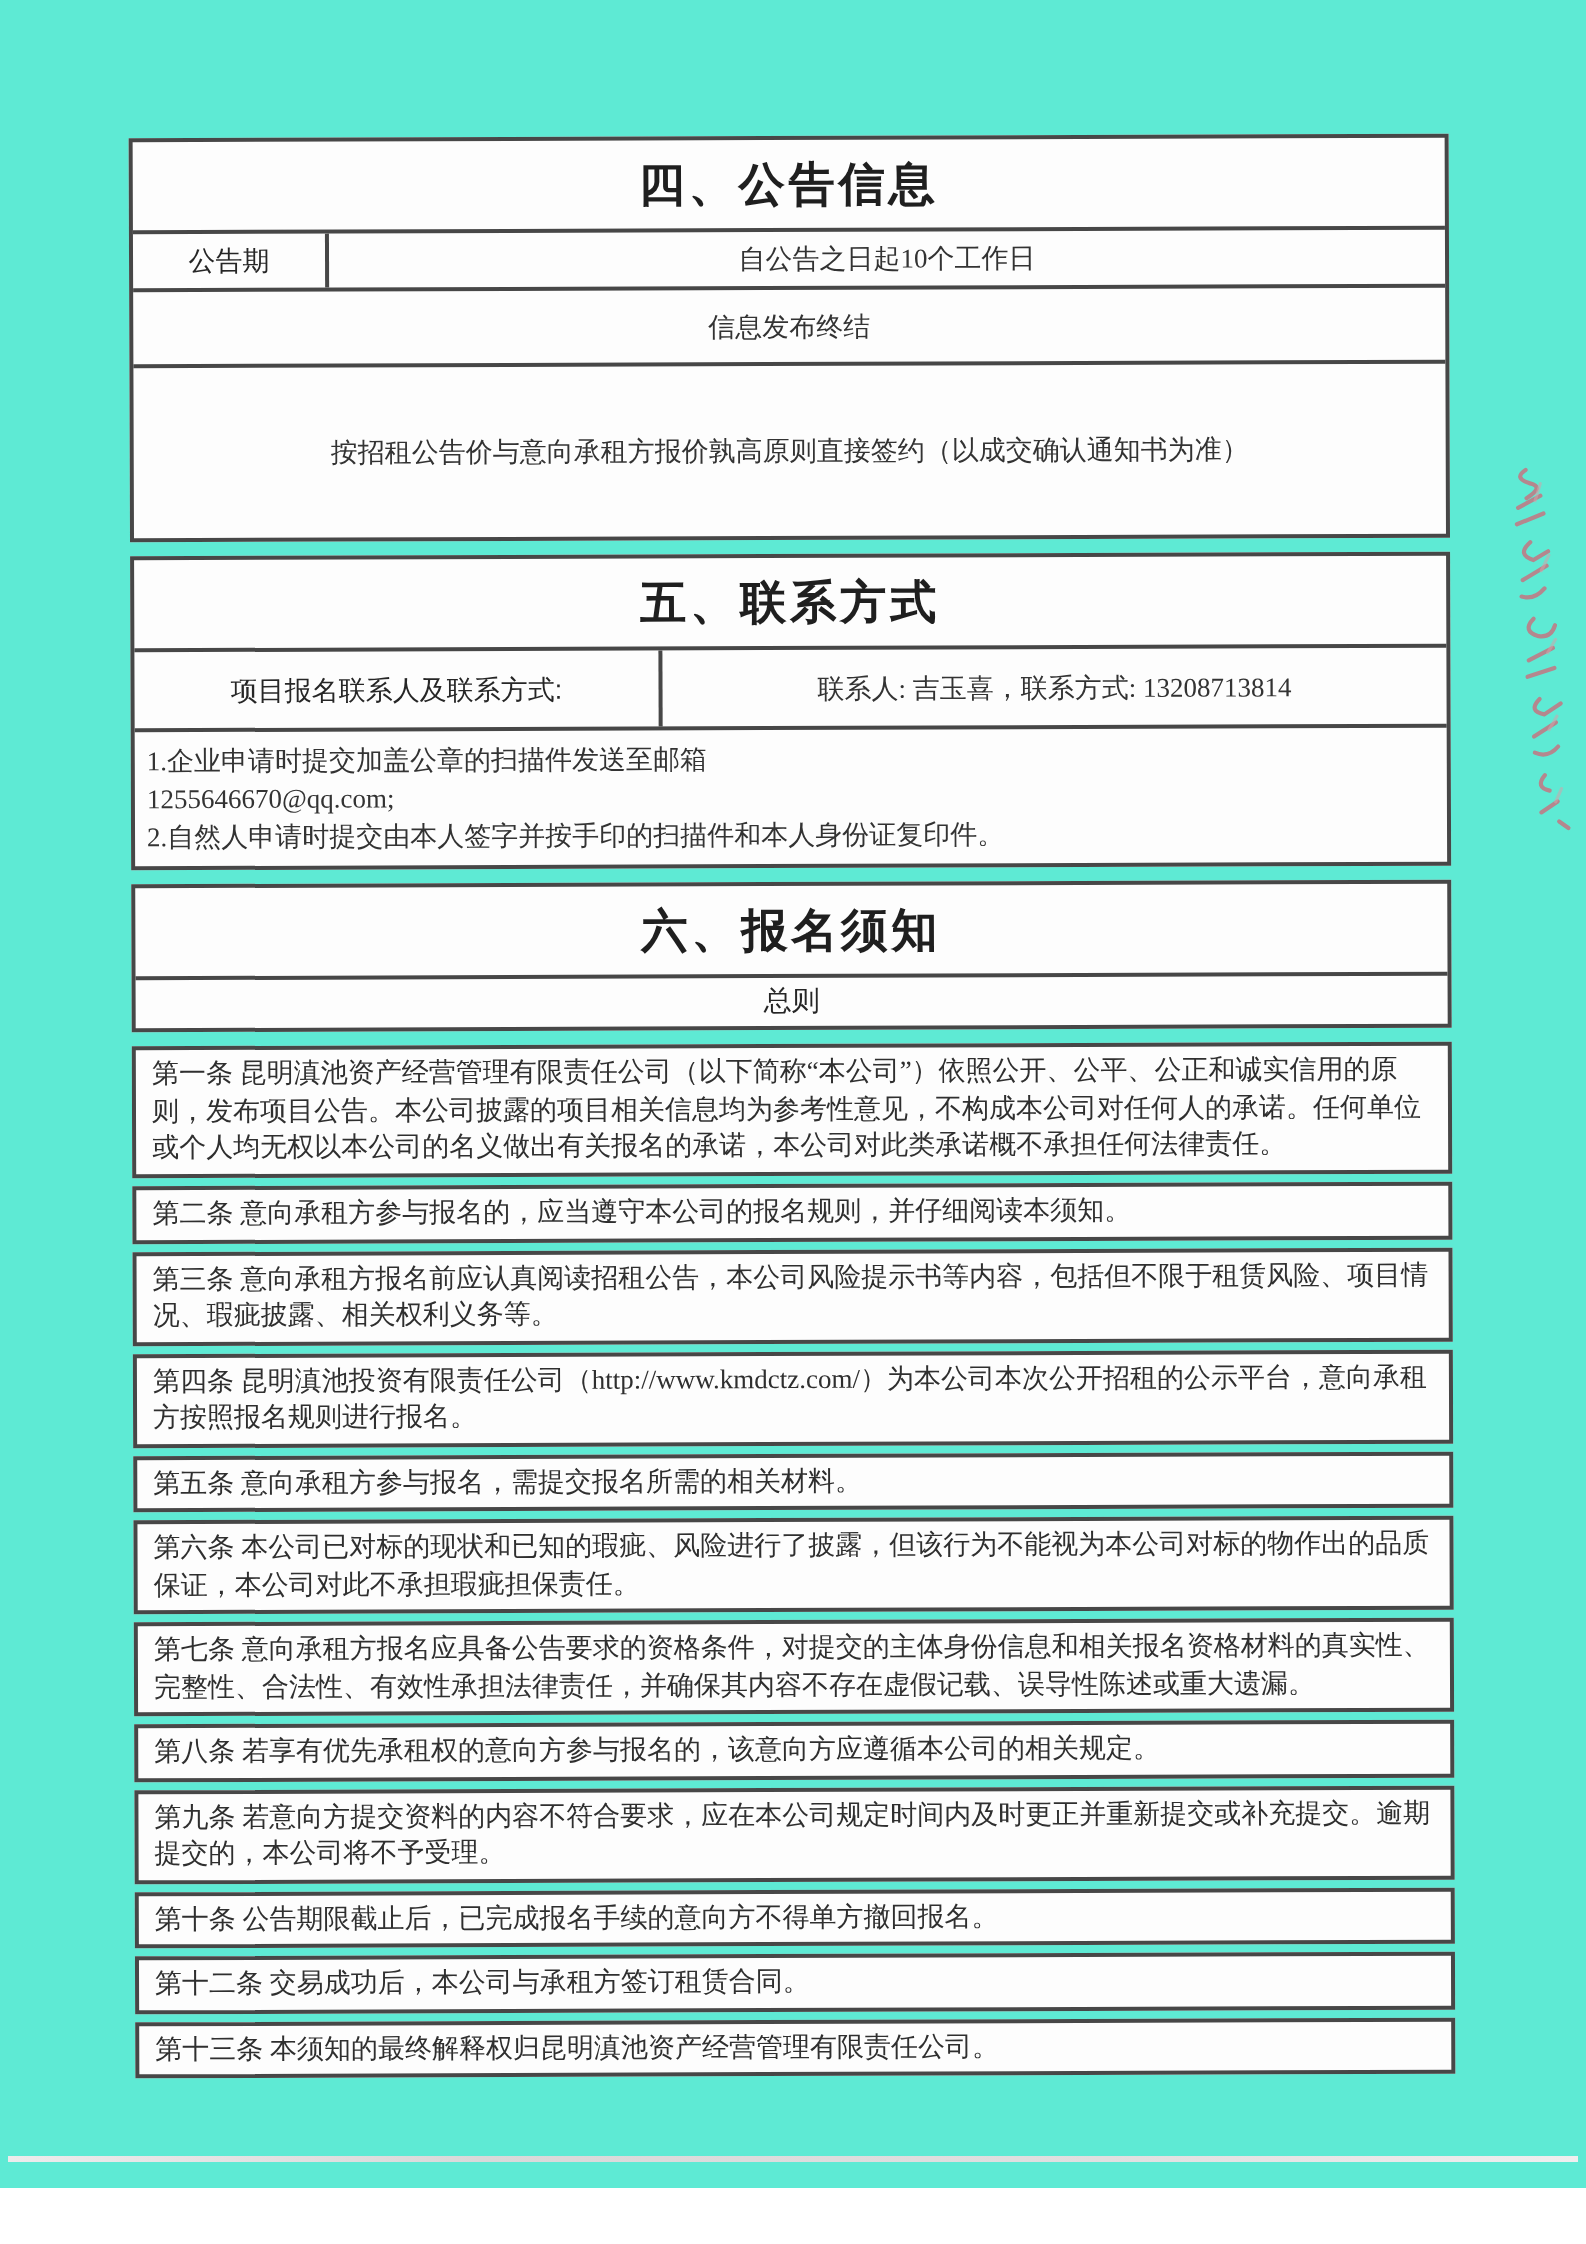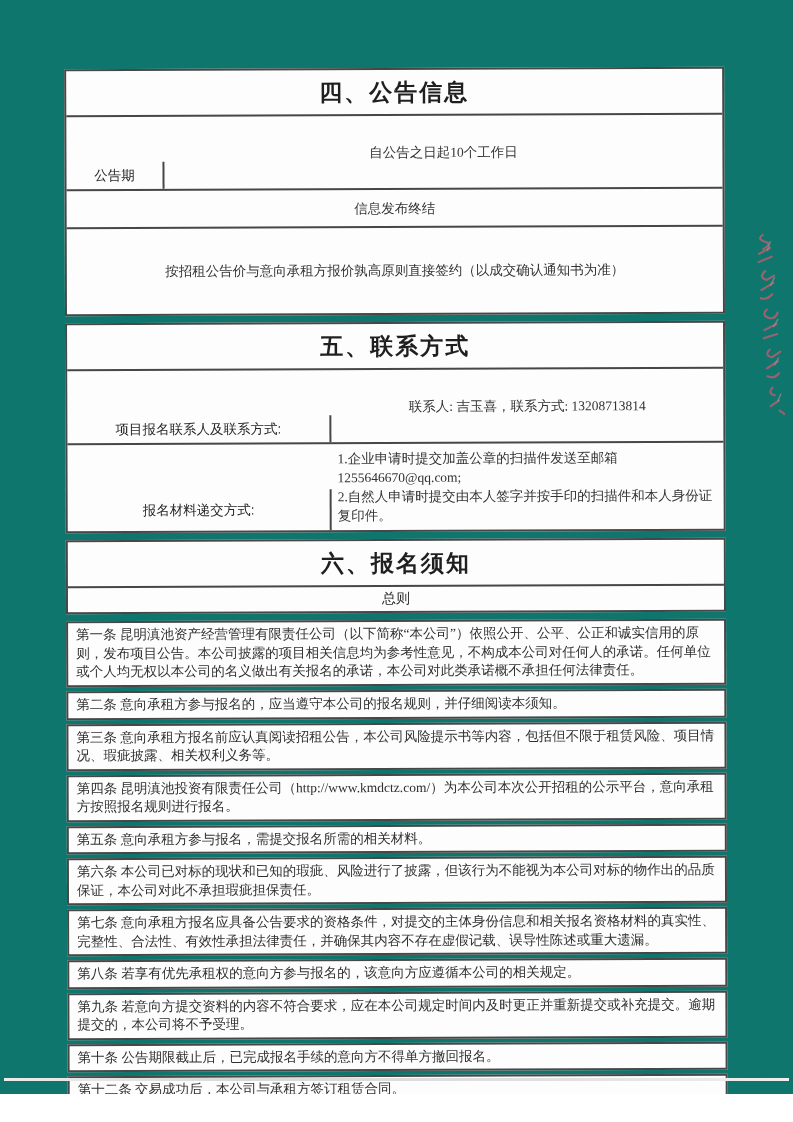--- a/index.html
+++ b/index.html
@@ -5,21 +5,21 @@
   html,body{margin:0;padding:0;}
   body{
     background:#ffffff;
     font-family:"Liberation Serif","DejaVu Serif",serif;
     color:#2d2d2d;
     -webkit-font-smoothing:antialiased;
   }
   .scan-page{
     position:relative;
     width:793px;height:1094px;
-    background:#0f766e;
+    background:#5eead4;
     overflow:hidden;
   }
   .doc{
     position:absolute;
     left:66px;top:68px;width:660px;
     transform:rotate(-0.2deg);
   }
   .sec{
     border:2px solid #474747;
     background:#fdfdfd;
@@ -44,21 +44,20 @@
   .trow:last-child{border-bottom:none;}
   .cell-label{
     border-right:2px solid #474747;
     display:flex;align-items:center;justify-content:center;
     text-align:center;
     font-family:"Liberation Sans","DejaVu Sans",sans-serif;
     font-size:13.5px;line-height:19px;
     padding:4px 3px;
     box-sizing:border-box;
     color:#262626;
-    margin-top:45px;
   }
   .sec4 .cell-label{width:98px;}
   .sec5 .cell-label{width:264px;text-align:center;}
   .cell-value{
     flex:1;
     display:flex;align-items:center;justify-content:center;
     text-align:center;
     font-size:13.5px;line-height:19px;
     padding:4px 10px;
     box-sizing:border-box;
@@ -127,21 +126,20 @@
       </div>
     </div>
 
     <div class="sec sec5">
       <div class="sec-title">五、联系方式</div>
       <div class="trow r-contact">
         <div class="cell-label">项目报名联系人及联系方式:</div>
         <div class="cell-value">联系人: 吉玉喜，联系方式: 13208713814</div>
       </div>
       <div class="trow r-materials">
-        <div class="cell-label">报名材料递交方式:</div>
         <div class="cell-value left">
           <span class="mline">1.企业申请时提交加盖公章的扫描件发送至邮箱</span>
           <span class="mline">1255646670@qq.com;</span>
           <span class="mline">2.自然人申请时提交由本人签字并按手印的扫描件和本人身份证复印件。</span>
         </div>
       </div>
     </div>
 
     <div class="sec sec6">
       <div class="sec-title">六、报名须知</div>

